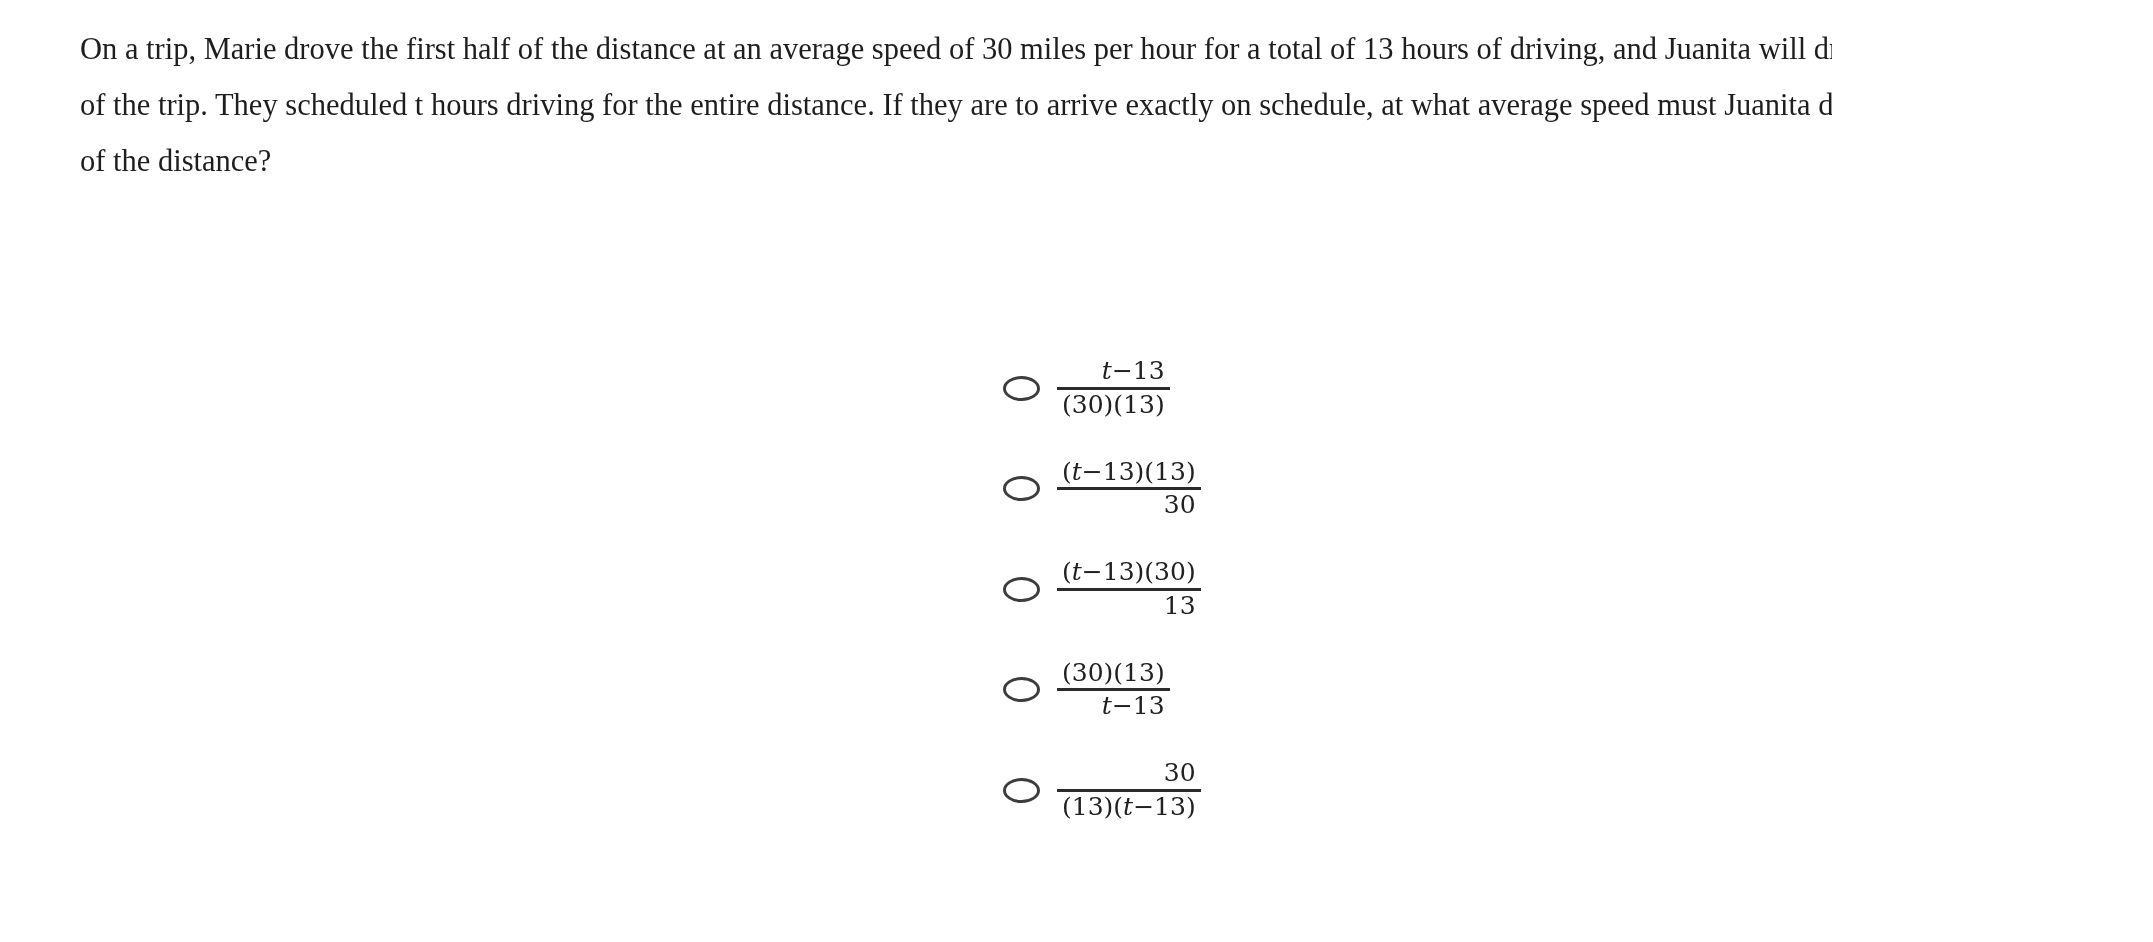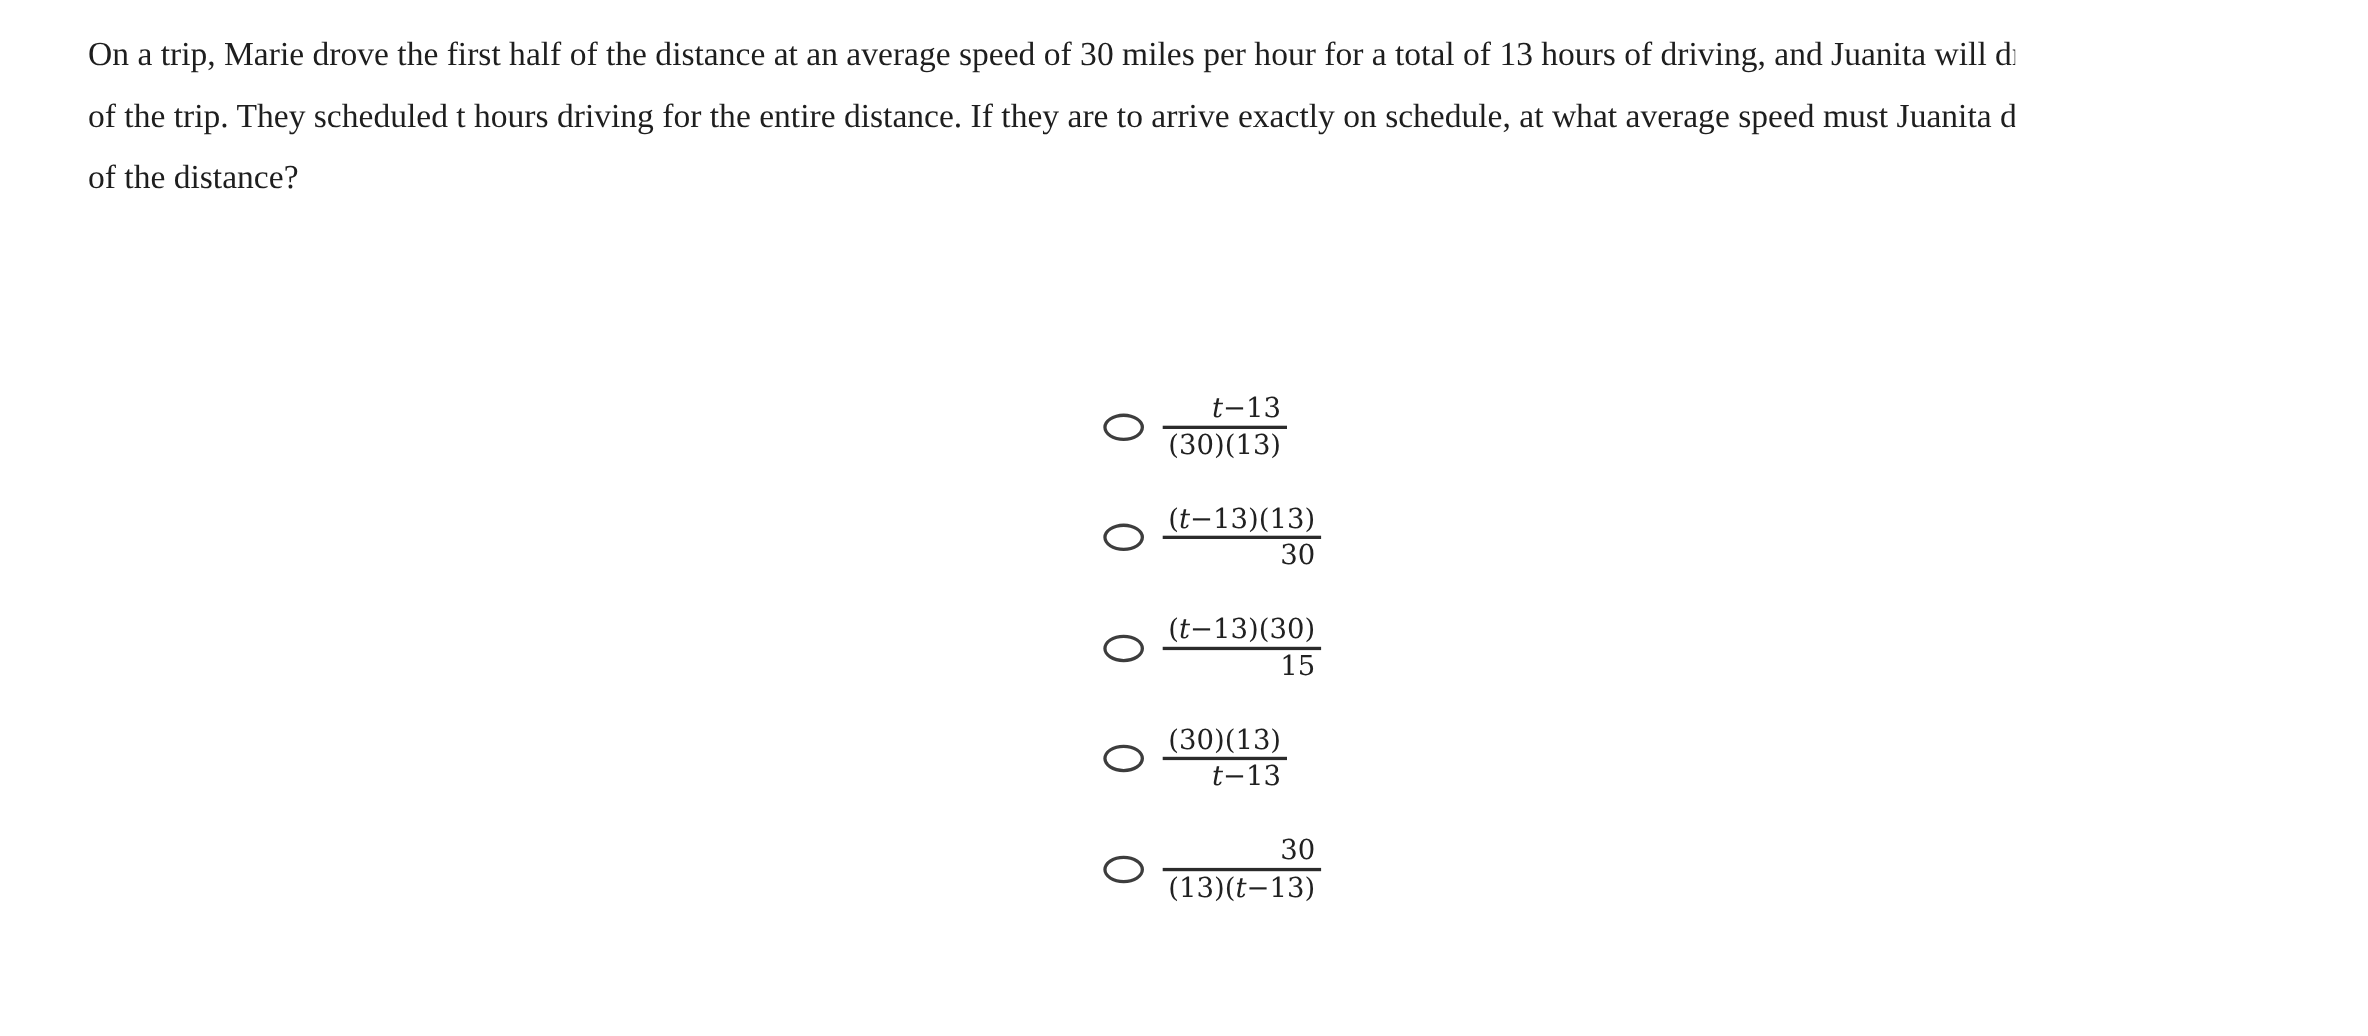--- a/index.html
+++ b/index.html
@@ -76,21 +76,21 @@
       <span class="frac">
         <span class="num">(<i>t</i>−13)(13)</span>
         <span class="den">30</span>
       </span>
     </label>
 
     <label class="option">
       <span class="radio"></span>
       <span class="frac">
         <span class="num">(<i>t</i>−13)(30)</span>
-        <span class="den">15</span>
+        <span class="den">13</span>
       </span>
     </label>
 
     <label class="option">
       <span class="radio"></span>
       <span class="frac">
         <span class="num">(30)(13)</span>
         <span class="den"><i>t</i>−13</span>
       </span>
     </label>

